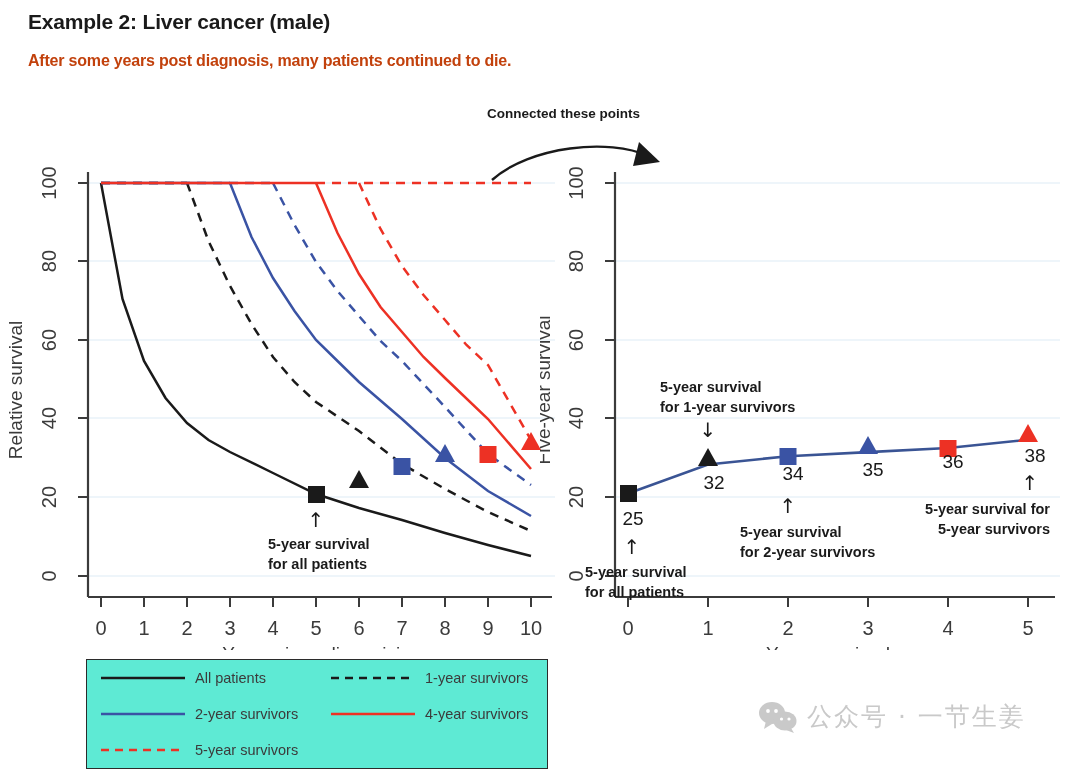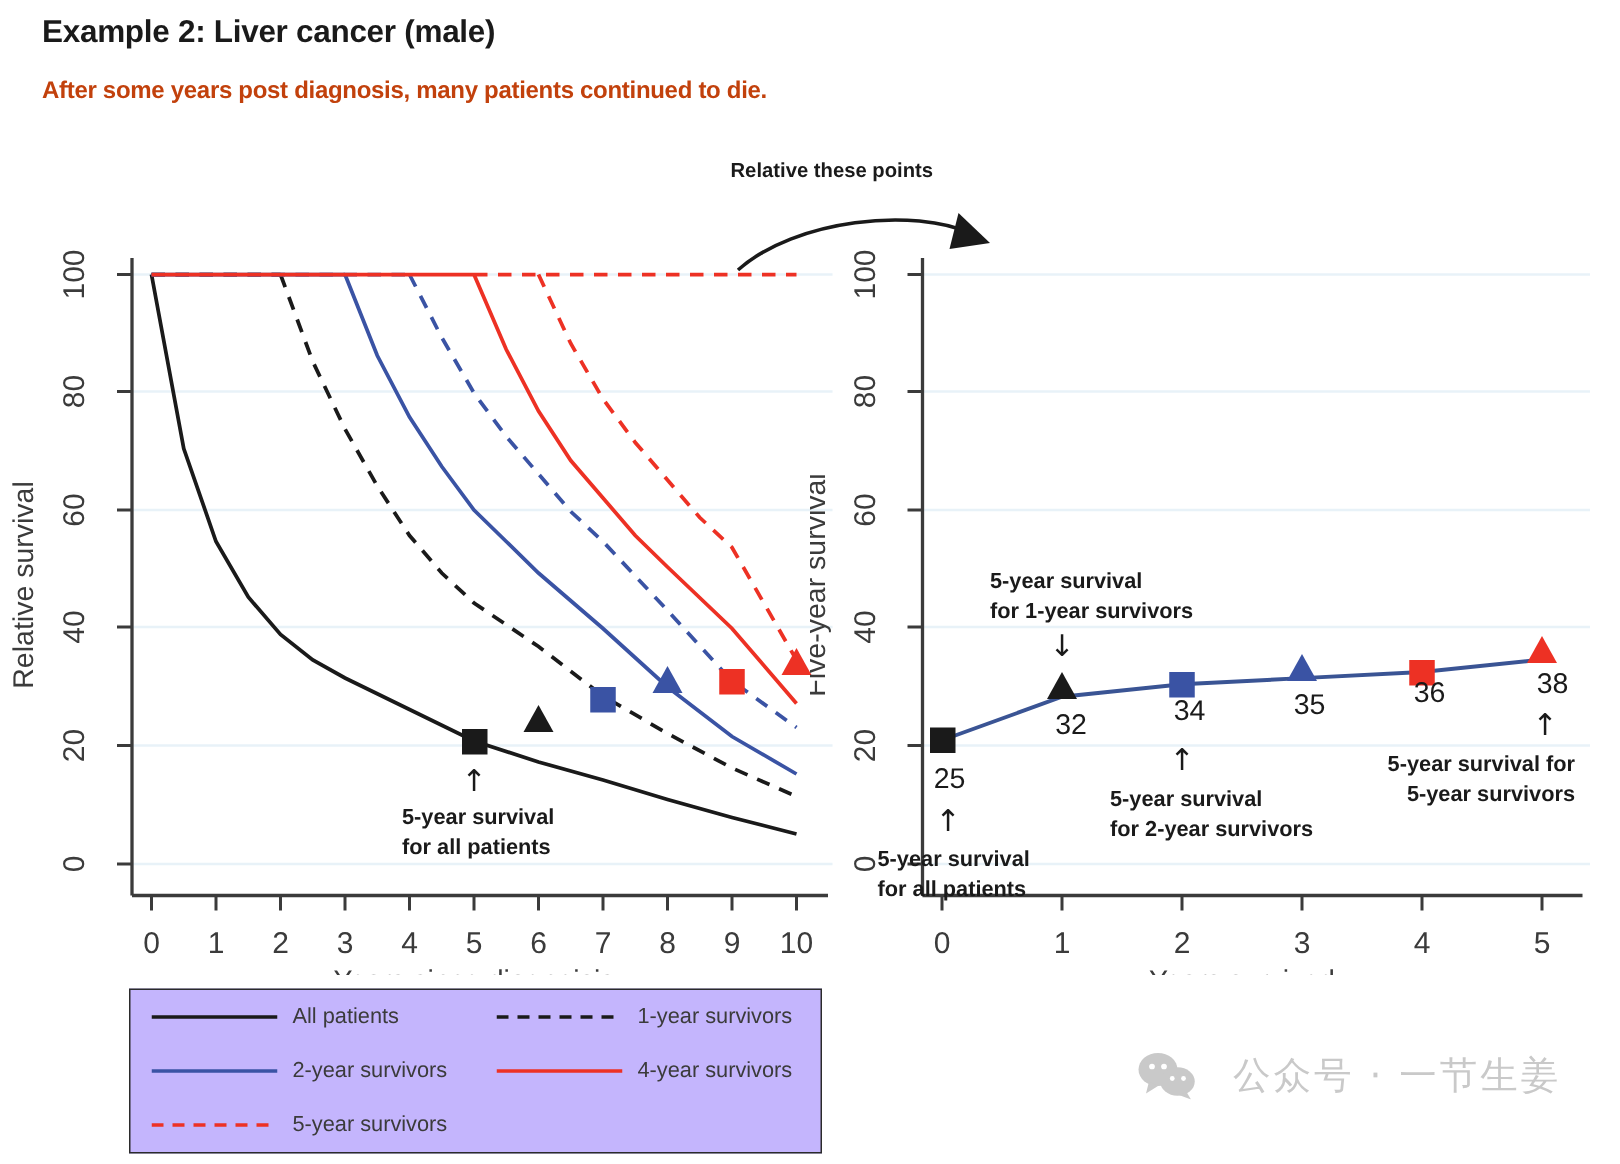--- a/index.html
+++ b/index.html
@@ -31,52 +31,52 @@
     font-size:13.5px;font-weight:bold;color:#1a1a1a;white-space:nowrap;
   }
 
   
   .chart{position:absolute;}
 
   
   .legend{
     position:absolute;left:86px;top:659px;
     width:462px;height:110px;
-    border:1.6px solid #2b2b2b;background:#c4b5fd;
+    border:1.6px solid #2b2b2b;background:#5eead4;
     box-sizing:border-box;
     padding-left:28px;
   }
   .legend-grid{
     position:absolute;left:0;top:0;width:100%;height:100%;
     display:grid;grid-template-columns:1fr 1fr;grid-template-rows:1fr 1fr 1fr;
     align-items:center;
   }
   .leg-item{display:flex;align-items:center;gap:10px;padding-left:14px;}
   .leg-swatch{width:84px;height:14px;flex:0 0 84px;position:relative;}
   .leg-swatch svg{position:absolute;left:0;top:0;}
   .leg-label{font-size:14.5px;color:#3b3b3b;white-space:nowrap;}
 
   
   .watermark{
     position:absolute;left:758px;top:700px;
-    display:flex;align-items:center;gap:24px;
+    display:flex;align-items:center;gap:9px;
     color:#c9c9c9;
   }
   .wm-text{font-size:25px;letter-spacing:2px;color:#c9c9c9;white-space:nowrap;
            font-family:"DejaVu Sans", sans-serif;}
 </style>
 </head>
 <body>
 
 <div class="slide">
 
   <div class="title-1">Example 2: Liver cancer (male)</div>
   <div class="title-2">After some years post diagnosis, many patients continued to die.</div>
 
-  <div class="conn-note">Relative these points</div>
+  <div class="conn-note">Connected these points</div>
 
   <svg class="chart" style="left:470px;top:124px;" width="220" height="60">
     <path d="M 22 56 C 60 22, 140 14, 178 32" fill="none" stroke="#1a1a1a" stroke-width="2.4"></path>
     <polygon points="169,18 190,38 163,42" fill="#1a1a1a"></polygon>
   </svg>
 
   <svg class="chart" style="left:0px;top:150px;" width="560" height="500">
 
     <g>
       <line x1="88" y1="33" x2="555" y2="33" stroke="#e8f2f8" stroke-width="1.6"></line>

